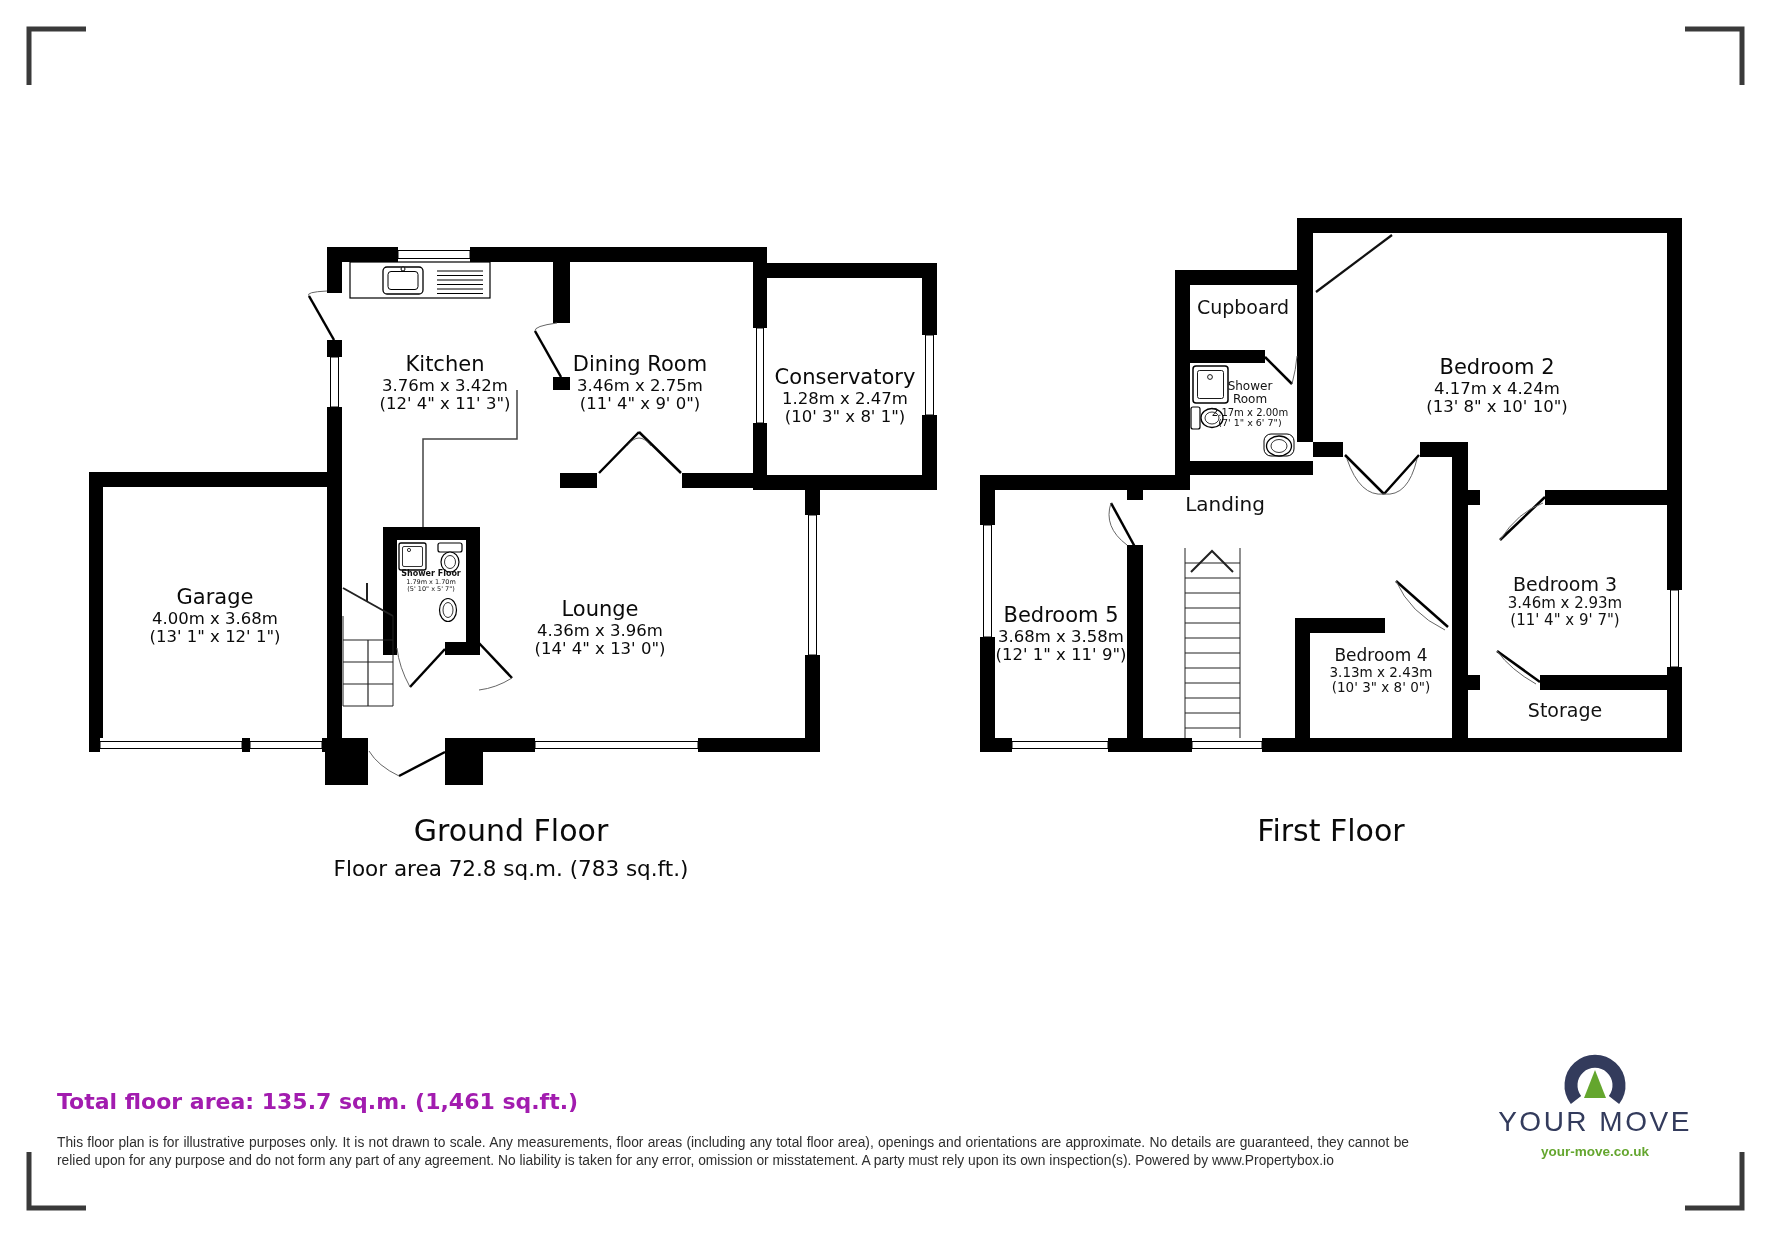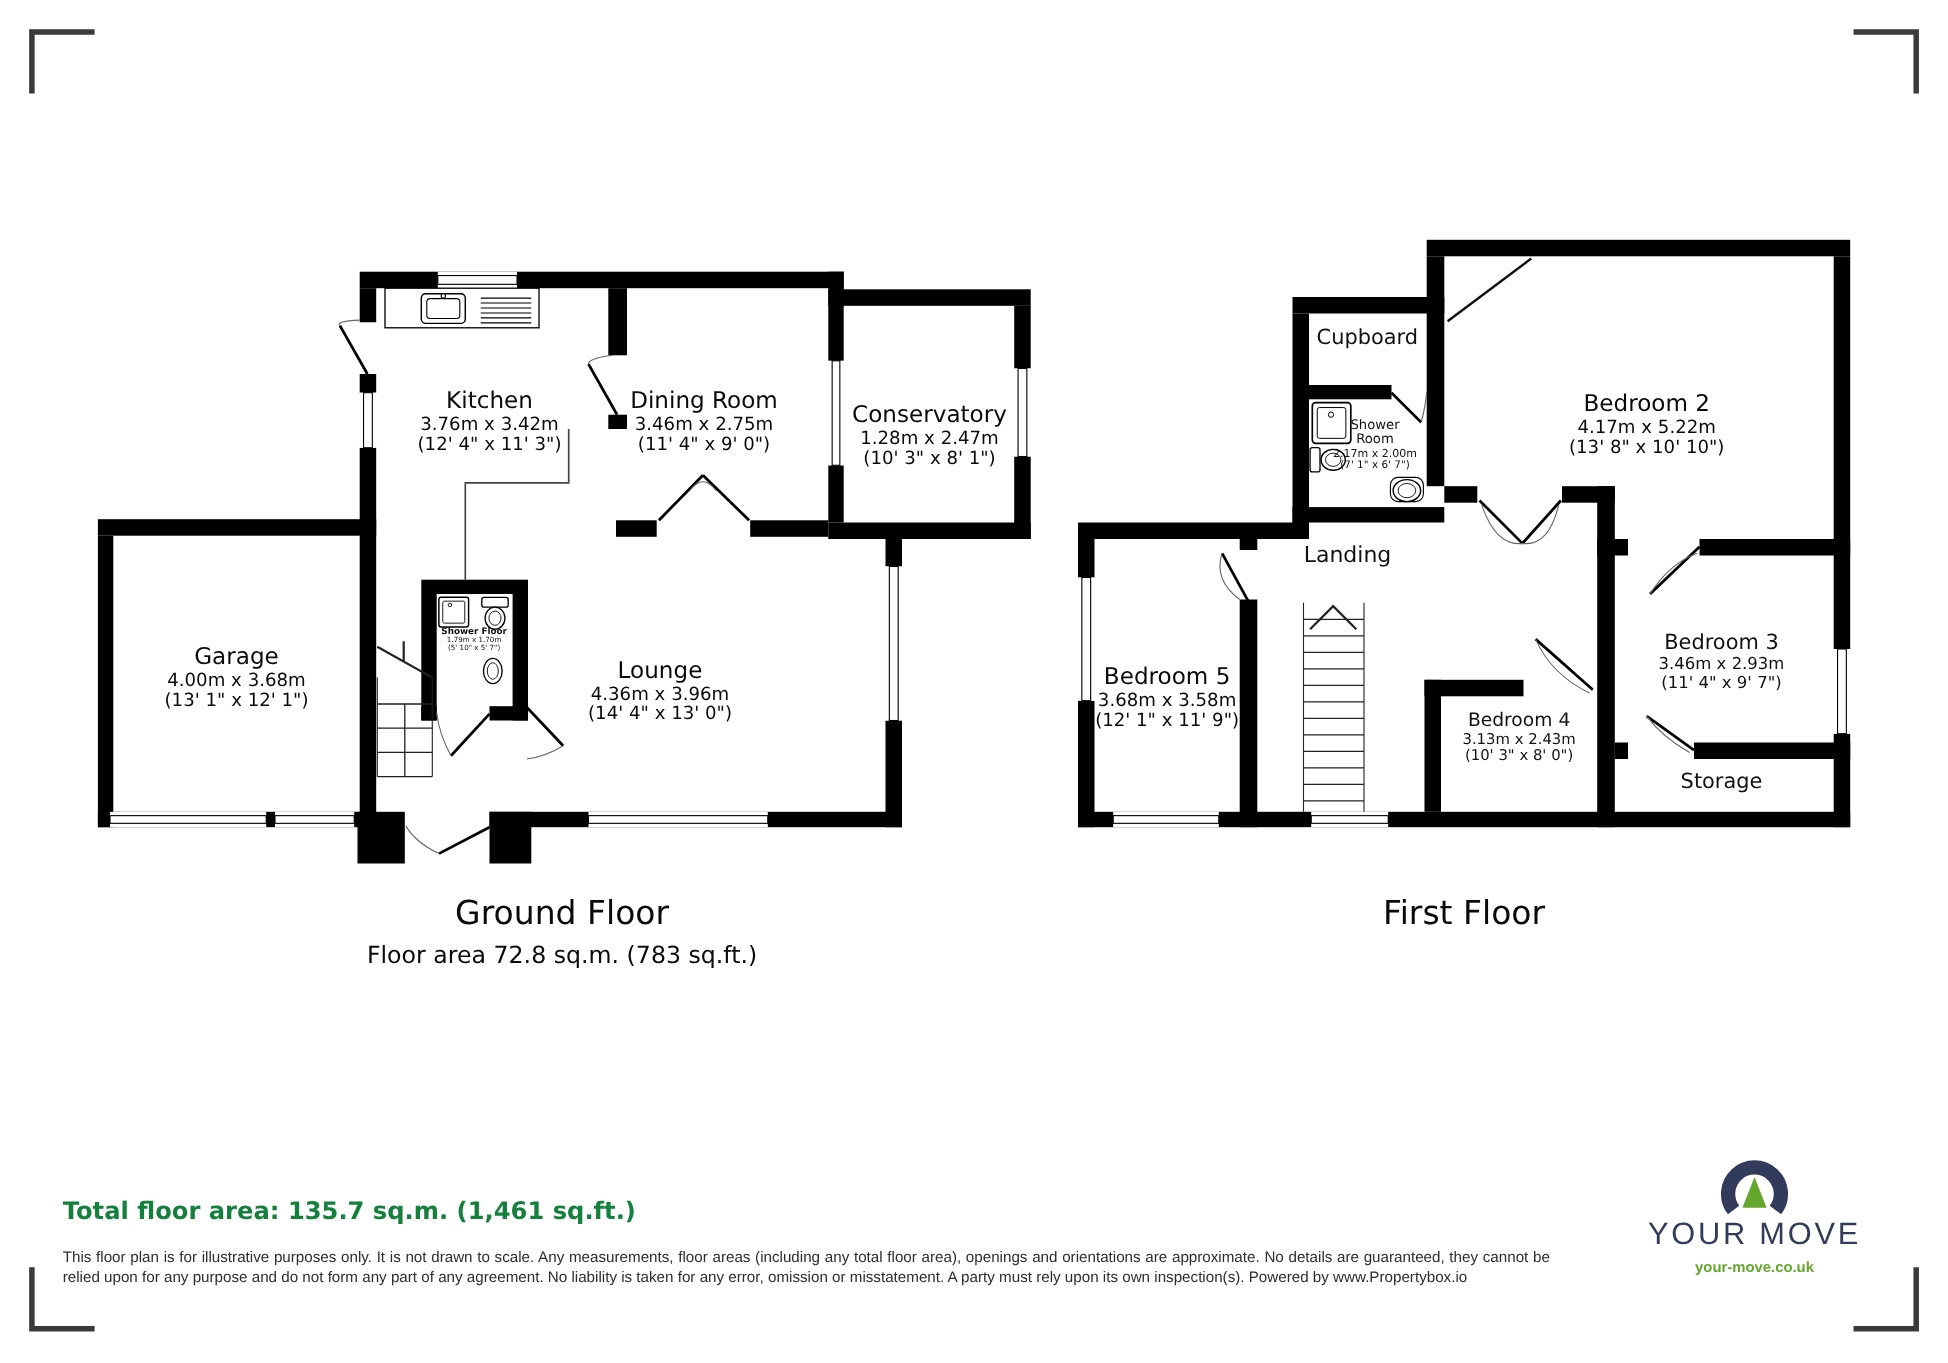--- a/index.html
+++ b/index.html
@@ -4,21 +4,21 @@
 <style>
   html,body{margin:0;padding:0;background:#fff;}
   .canvas{position:relative;width:1771px;height:1239px;background:#ffffff;overflow:hidden;
           font-family:"DejaVu Sans", sans-serif;color:#111;}
   svg{position:absolute;}
   .rlabel{position:absolute;transform:translateX(-50%);text-align:center;white-space:nowrap;line-height:1.12;}
   .rn{font-size:21px;color:#0a0a0a;}
   .rd{font-size:16.5px;color:#0a0a0a;}
   .floor-title{position:absolute;transform:translateX(-50%);font-size:30px;color:#0a0a0a;white-space:nowrap;}
   .floor-area{position:absolute;transform:translateX(-50%);font-size:21.5px;color:#0a0a0a;white-space:nowrap;}
-  .total-line{position:absolute;left:57px;top:1089px;font-size:22px;font-weight:700;color:#15803d;white-space:nowrap;}
+  .total-line{position:absolute;left:57px;top:1089px;font-size:22px;font-weight:700;color:#a21caf;white-space:nowrap;}
   .disclaimer{position:absolute;left:57px;top:1134px;width:1352px;font-family:"Liberation Sans",sans-serif;
               font-size:13.8px;line-height:1.28;color:#2e2e2e;text-align:justify;}
   .logo{position:absolute;left:1595px;top:1040px;width:0;}
   .logo-text{position:absolute;transform:translateX(-50%);top:66px;left:0;font-family:Liberation Sans, sans-serif;
              font-size:28px;letter-spacing:2.5px;white-space:nowrap;}
   .logo-url{position:absolute;transform:translateX(-50%);top:104px;left:0;font-family:"Liberation Sans",sans-serif;
             font-size:13.5px;font-weight:700;white-space:nowrap;}
 </style>
 </head>
 <body>
@@ -247,21 +247,21 @@
     <div style="font-size:19px">Cupboard</div>
   </div>
   <div class="rlabel" style="left:1250px;top:380px">
     <div style="font-size:12px">Shower</div>
     <div style="font-size:12px">Room</div>
     <div style="font-size:10px">2.17m x 2.00m</div>
     <div style="font-size:9.5px">(7' 1" x 6' 7")</div>
   </div>
   <div class="rlabel" style="left:1497px;top:356px">
     <div class="rn">Bedroom 2</div>
-    <div class="rd">4.17m x 5.22m</div>
+    <div class="rd">4.17m x 4.24m</div>
     <div class="rd">(13' 8" x 10' 10")</div>
   </div>
   <div class="rlabel" style="left:1225px;top:493px">
     <div style="font-size:20px">Landing</div>
   </div>
   <div class="rlabel" style="left:1061px;top:604px">
     <div class="rn">Bedroom 5</div>
     <div class="rd">3.68m x 3.58m</div>
     <div class="rd">(12' 1" x 11' 9")</div>
   </div>

